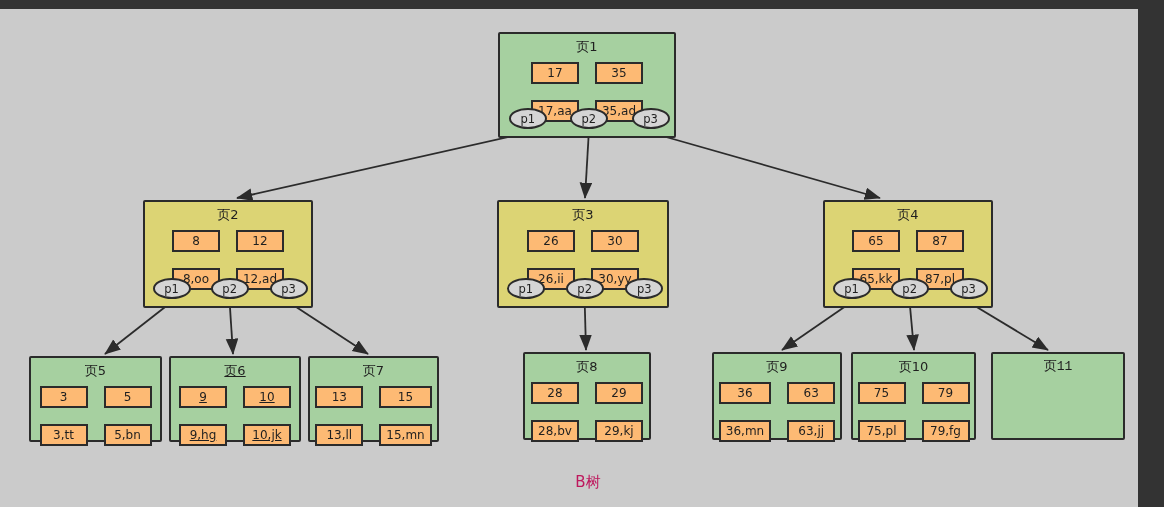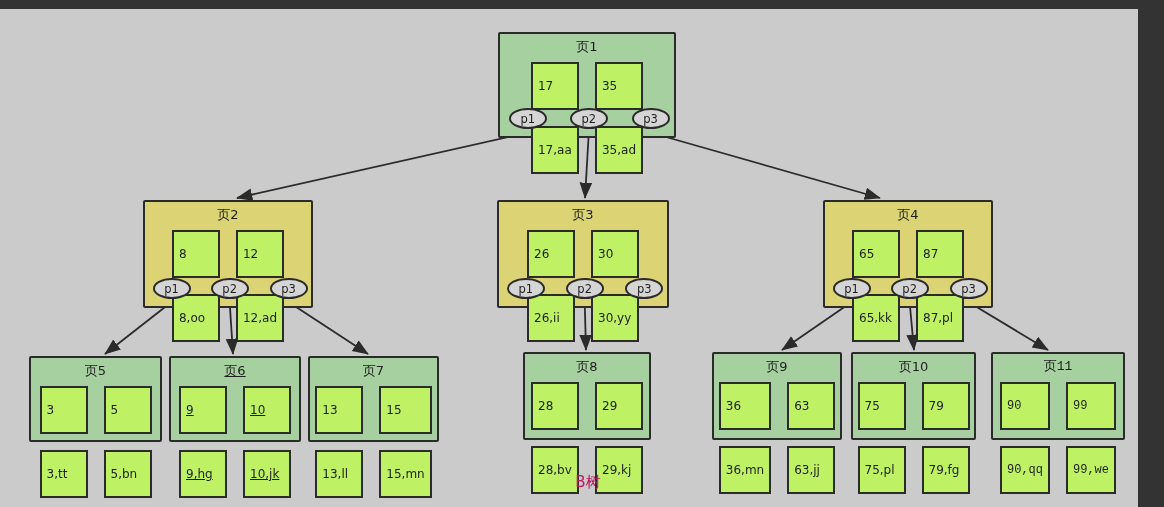--- a/index.html
+++ b/index.html
@@ -15,23 +15,23 @@
   .node {
     position:absolute; box-sizing:border-box;
     border:2px solid #2b2b2b; border-radius:2px;
   }
   .node.green  { background:#a6d0a0; }
   .node.yellow { background:#dcd474; }
   .node-title { text-align:center; margin-top:5px; font-size:13px; line-height:16px; }
   .keys-row { display:flex; justify-content:center; gap:16px; margin-top:7px; }
   .key-stack { display:flex; flex-direction:column; align-items:stretch; }
   .key-top, .key-bottom {
-    box-sizing:border-box; border:2px solid #2b2b2b; background:#bef264;
-    font-size:12px; line-height:14px; text-align:left;
-    padding:15px 5px; min-width:48px; white-space:nowrap;
+    box-sizing:border-box; border:2px solid #2b2b2b; background:#fdba74;
+    font-size:12px; line-height:14px; text-align:center;
+    padding:2px 5px; min-width:48px; white-space:nowrap;
   }
   .key-bottom { margin-top:16px; }
   .pointer {
     position:absolute; bottom:7px; width:38px; height:21px;
     box-sizing:border-box; border:2px solid #2b2b2b; border-radius:50%;
     background:#d5d5d5; font-size:11.5px;
     display:flex; align-items:center; justify-content:center;
     transform:translateX(-50%);
   }
   .caption {
@@ -200,28 +200,18 @@
     <div class="key-bottom">75,pl</div>
   </div>
           <div class="key-stack">
     <div class="key-top">79</div>
     <div class="key-bottom">79,fg</div>
   </div>
         </div>
   </div>
       <div class="node green" style="left: 991px; top: 352px; width: 134px; height: 88px; font-family: Liberation Mono, monospace;">
     <div class="node-title">页11</div>
-    <div class="keys-row">
-          <div class="key-stack">
-    <div class="key-top">90</div>
-    <div class="key-bottom">90,qq</div>
-  </div>
-          <div class="key-stack">
-    <div class="key-top">99</div>
-    <div class="key-bottom">99,we</div>
-  </div>
-        </div>
   </div>
     </div>
   <div class="bar-top"></div>
   <div class="bar-right"></div>
   <div class="caption">B树</div>
 </div>
 
 </body></html>

